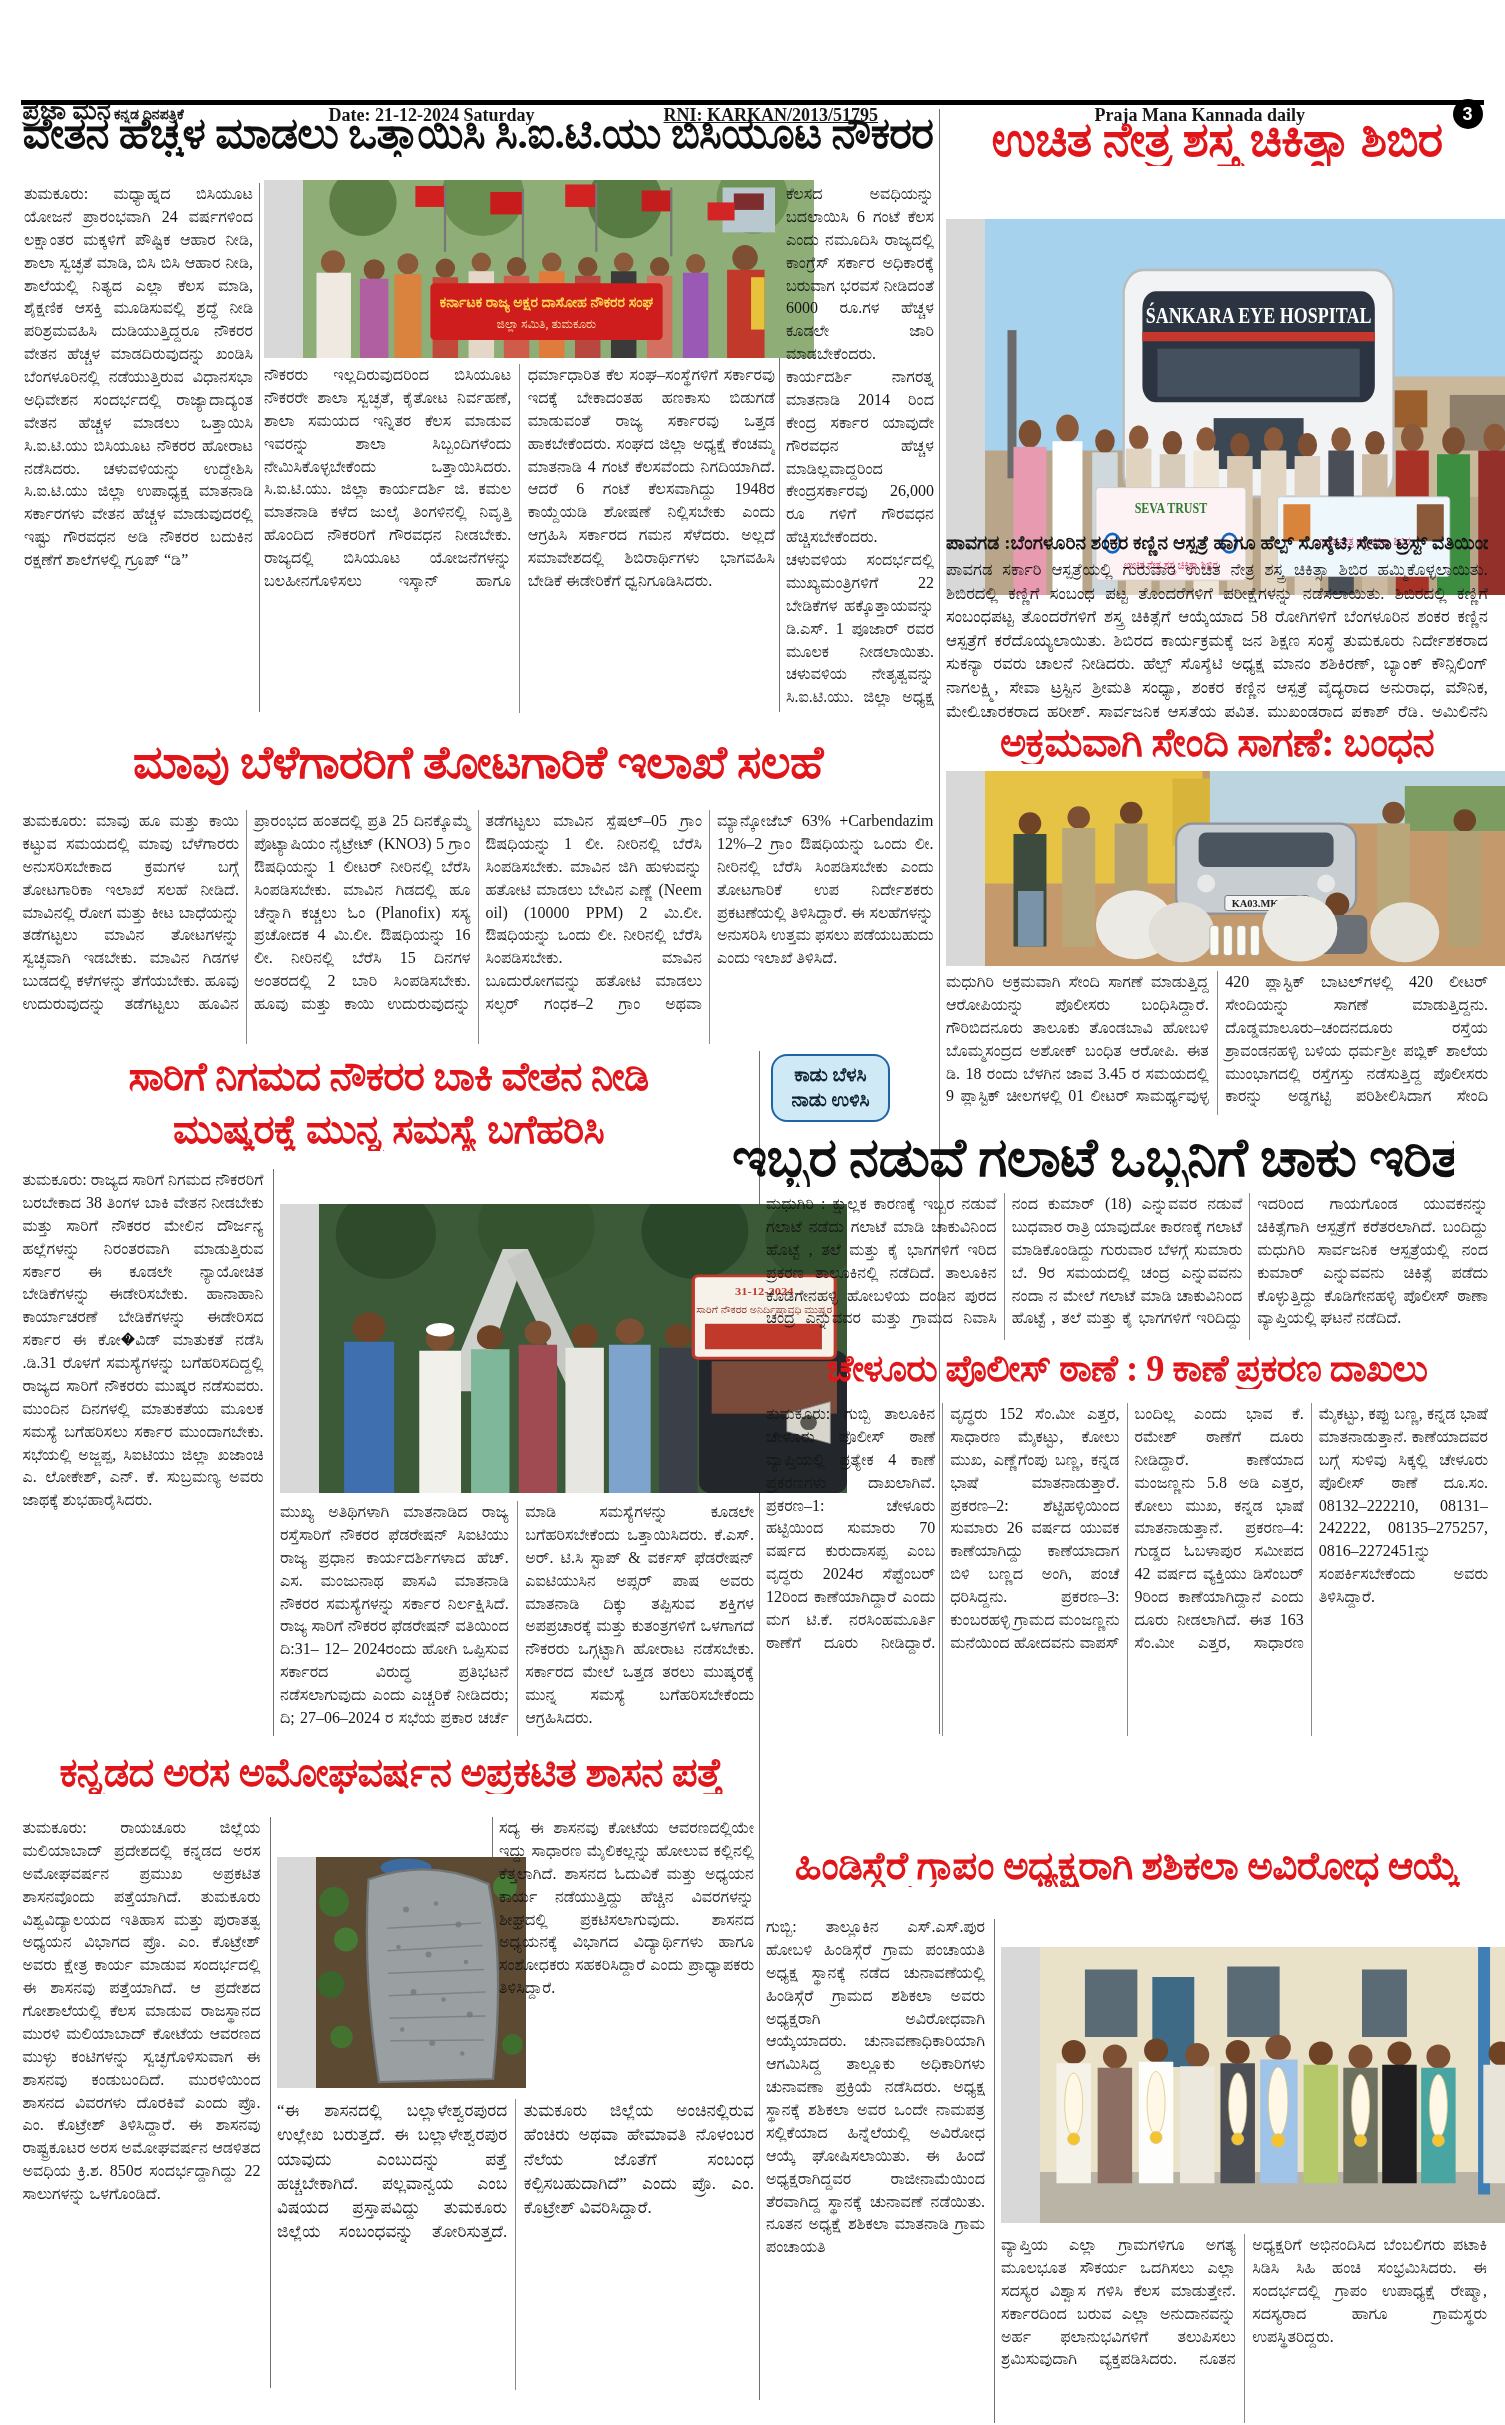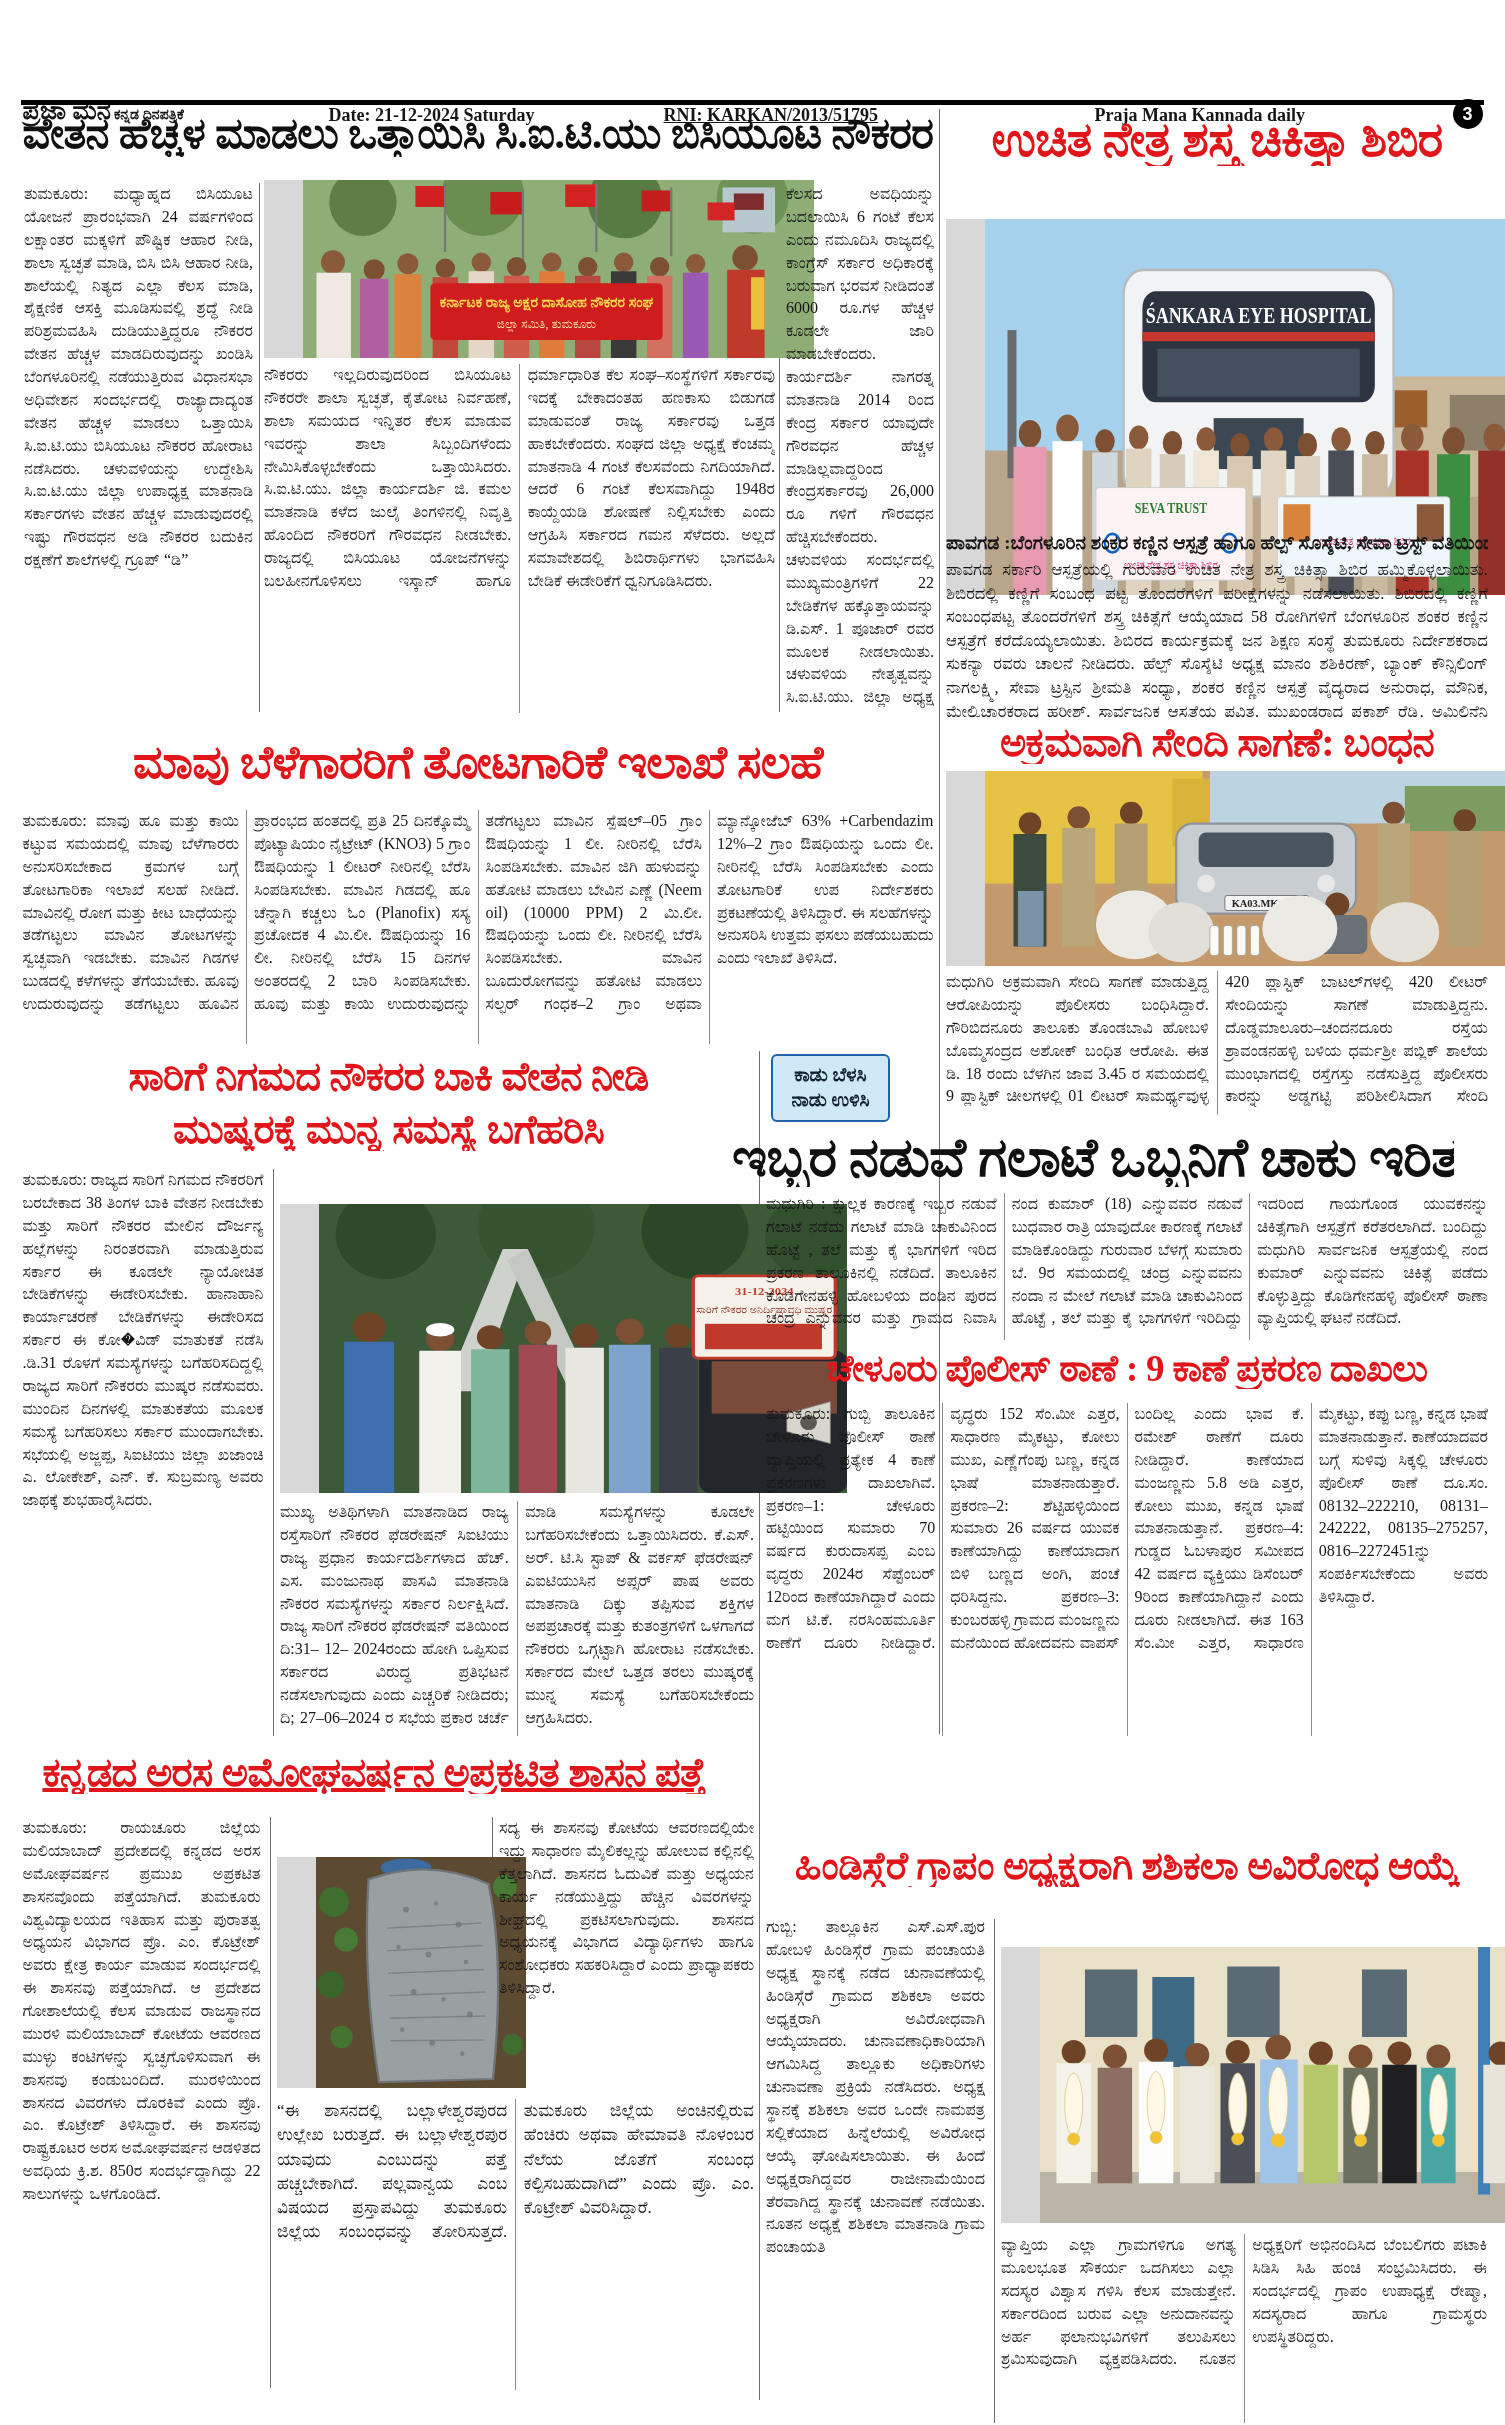--- a/index.html
+++ b/index.html
@@ -16,21 +16,21 @@
   .cols4{column-count:4;column-gap:15px;column-rule:0.7px solid #8a8a8a;}
   .hl{font-weight:bold;text-align:center;line-height:1.08;letter-spacing:-0.7px;overflow:hidden;}
   .hl-red{color:#e2161a;}
   .hl-black{color:#101010;}
   .nowrap{white-space:nowrap;}
   .masthead-rule{background:#000;}
   .vrule{background:#6f6f6f;width:0.7px;}
   .photo{overflow:hidden;background:#d8d8d8;padding-left:39px;}
   .photo svg{display:block;width:100%;height:100%;}
   .slogan-box{
-    background:#cfe9f7;border:2.2px solid #1f64a8;border-radius:6px;
+    background:#cfe9f7;border:2.2px solid #1f64a8;border-radius:16px;
     display:flex;flex-direction:column;align-items:center;justify-content:center;
     font-weight:bold;font-size:19px;line-height:1.3;color:#123;
   }
   .page-circle{
     width:30px;height:30px;border-radius:50%;background:#000;color:#fff;
     display:flex;align-items:center;justify-content:center;
     font-family:"Liberation Sans", sans-serif;font-size:18px;font-weight:bold;
   }
   .mast-logo{font-weight:bold;font-size:25.5px;line-height:1;}
   .mast-logo-sub{font-weight:bold;font-size:14.2px;}
@@ -290,21 +290,21 @@
 </div>
 
 <div class="abs bodytext just cols2" style="left:280px;top:1501px;width:474px;height:235px;">ಮುಖ್ಯ ಅತಿಥಿಗಳಾಗಿ ಮಾತನಾಡಿದ ರಾಜ್ಯ ರಸ್ತೆಸಾರಿಗೆ ನೌಕರರ ಫೆಡರೇಷನ್ ಸಿಐಟಿಯು ರಾಜ್ಯ ಪ್ರಧಾನ ಕಾರ್ಯದರ್ಶಿಗಳಾದ ಹೆಚ್. ಎಸ. ಮಂಜುನಾಥ ಪಾಸವಿ ಮಾತನಾಡಿ ನೌಕರರ ಸಮಸ್ಯೆಗಳನ್ನು ಸರ್ಕಾರ ನಿರ್ಲಕ್ಷಿಸಿದೆ. ರಾಜ್ಯ ಸಾರಿಗೆ ನೌಕರರ ಫೆಡರೇಷನ್ ವತಿಯಿಂದ ದಿ:31– 12– 2024ರಂದು ಹೋಗಿ ಒಪ್ಪಿಸುವ ಸರ್ಕಾರದ ವಿರುದ್ಧ ಪ್ರತಿಭಟನೆ ನಡೆಸಲಾಗುವುದು ಎಂದು ಎಚ್ಚರಿಕೆ ನೀಡಿದರು; ದಿ; 27–06–2024 ರ ಸಭೆಯ ಪ್ರಕಾರ ಚರ್ಚೆ ಮಾಡಿ ಸಮಸ್ಯೆಗಳನ್ನು ಕೂಡಲೇ ಬಗೆಹರಿಸಬೇಕೆಂದು ಒತ್ತಾಯಿಸಿದರು. ಕೆ.ಎಸ್. ಅರ್. ಟಿ.ಸಿ ಸ್ಟಾಪ್ &amp; ವರ್ಕಸ್ ಫೆಡರೇಷನ್ ಎಐಟಿಯುಸಿನ ಅಪ್ಸರ್ ಪಾಷ ಅವರು ಮಾತನಾಡಿ ದಿಕ್ಕು ತಪ್ಪಿಸುವ ಶಕ್ತಿಗಳ ಅಪಪ್ರಚಾರಕ್ಕೆ ಮತ್ತು ಕುತಂತ್ರಗಳಿಗೆ ಒಳಗಾಗದೆ ನೌಕರರು ಒಗ್ಗಟ್ಟಾಗಿ ಹೋರಾಟ ನಡೆಸಬೇಕು. ಸರ್ಕಾರದ ಮೇಲೆ ಒತ್ತಡ ತರಲು ಮುಷ್ಕರಕ್ಕೆ ಮುನ್ನ ಸಮಸ್ಯೆ ಬಗೆಹರಿಸಬೇಕೆಂದು ಆಗ್ರಹಿಸಿದರು.</div>
 
 <div class="abs hl hl-black nowrap" style="left:732px;top:1129px;width:722px;font-size:54px;">ಇಬ್ಬರ ನಡುವೆ ಗಲಾಟೆ ಒಬ್ಬನಿಗೆ ಚಾಕು ಇರಿತ</div>
 <div class="abs bodytext just cols3" style="left:766px;top:1193px;width:722px;height:147px;">ಮಧುಗಿರಿ : ಕ್ಷುಲ್ಲಕ ಕಾರಣಕ್ಕೆ ಇಬ್ಬರ ನಡುವೆ ಗಲಾಟೆ ನಡೆದು ಗಲಾಟೆ ಮಾಡಿ ಚಾಕುವಿನಿಂದ ಹೊಟ್ಟೆ , ತಲೆ ಮತ್ತು ಕೈ ಭಾಗಗಳಿಗೆ ಇರಿದ ಪ್ರಕರಣ ತಾಲೂಕಿನಲ್ಲಿ ನಡೆದಿದೆ. ತಾಲೂಕಿನ ಕೊಡಿಗೇನಹಳ್ಳಿ ಹೋಬಳಿಯ ದಂಡಿನ ಪುರದ ಚಂದ್ರ ಎನ್ನುವವರ ಮತ್ತು ಗ್ರಾಮದ ನಿವಾಸಿ ನಂದ ಕುಮಾರ್ (18) ಎನ್ನುವವರ ನಡುವೆ ಬುಧವಾರ ರಾತ್ರಿ ಯಾವುದೋ ಕಾರಣಕ್ಕೆ ಗಲಾಟೆ ಮಾಡಿಕೊಂಡಿದ್ದು ಗುರುವಾರ ಬೆಳಗ್ಗೆ ಸುಮಾರು ಬೆ. 9ರ ಸಮಯದಲ್ಲಿ ಚಂದ್ರ ಎನ್ನುವವನು ನಂದಾ ನ ಮೇಲೆ ಗಲಾಟೆ ಮಾಡಿ ಚಾಕುವಿನಿಂದ ಹೊಟ್ಟೆ , ತಲೆ ಮತ್ತು ಕೈ ಭಾಗಗಳಿಗೆ ಇರಿದಿದ್ದು ಇದರಿಂದ ಗಾಯಗೊಂಡ ಯುವಕನನ್ನು ಚಿಕಿತ್ಸೆಗಾಗಿ ಆಸ್ಪತ್ರೆಗೆ ಕರೆತರಲಾಗಿದೆ. ಬಂದಿದ್ದು ಮಧುಗಿರಿ ಸಾರ್ವಜನಿಕ ಆಸ್ಪತ್ರೆಯಲ್ಲಿ ನಂದ ಕುಮಾರ್ ಎನ್ನುವವನು ಚಿಕಿತ್ಸೆ ಪಡೆದು ಕೊಳ್ಳುತ್ತಿದ್ದು ಕೊಡಿಗೇನಹಳ್ಳಿ ಪೊಲೀಸ್ ಠಾಣಾ ವ್ಯಾಪ್ತಿಯಲ್ಲಿ ಘಟನೆ ನಡೆದಿದೆ.</div>
 
 <div class="abs hl hl-red nowrap" style="left:766px;top:1349px;width:722px;font-size:37px;">ಚೇಳೂರು ಪೊಲೀಸ್ ಠಾಣೆ : 9 ಕಾಣೆ ಪ್ರಕರಣ ದಾಖಲು</div>
 <div class="abs bodytext just cols4" style="left:766px;top:1403px;width:722px;height:333px;">ತುಮಕೂರು: ಗುಬ್ಬಿ ತಾಲೂಕಿನ ಚೇಳೂರು ಪೊಲೀಸ್ ಠಾಣೆ ವ್ಯಾಪ್ತಿಯಲ್ಲಿ ಪ್ರತ್ಯೇಕ 4 ಕಾಣೆ ಪ್ರಕರಣಗಳು ದಾಖಲಾಗಿವೆ. ಪ್ರಕರಣ–1: ಚೇಳೂರು ಹಟ್ಟಿಯಿಂದ ಸುಮಾರು 70 ವರ್ಷದ ಕುರುದಾಸಪ್ಪ ಎಂಬ ವೃದ್ಧರು 2024ರ ಸೆಪ್ಟೆಂಬರ್ 12ರಿಂದ ಕಾಣೆಯಾಗಿದ್ದಾರೆ ಎಂದು ಮಗ ಟಿ.ಕೆ. ನರಸಿಂಹಮೂರ್ತಿ ಠಾಣೆಗೆ ದೂರು ನೀಡಿದ್ದಾರೆ. ವೃದ್ಧರು 152 ಸೆಂ.ಮೀ ಎತ್ತರ, ಸಾಧಾರಣ ಮೈಕಟ್ಟು, ಕೋಲು ಮುಖ, ಎಣ್ಣೆಗೆಂಪು ಬಣ್ಣ, ಕನ್ನಡ ಭಾಷೆ ಮಾತನಾಡುತ್ತಾರೆ. ಪ್ರಕರಣ–2: ಶೆಟ್ಟಿಹಳ್ಳಿಯಿಂದ ಸುಮಾರು 26 ವರ್ಷದ ಯುವಕ ಕಾಣೆಯಾಗಿದ್ದು ಕಾಣೆಯಾದಾಗ ಬಿಳಿ ಬಣ್ಣದ ಅಂಗಿ, ಪಂಚೆ ಧರಿಸಿದ್ದನು. ಪ್ರಕರಣ–3: ಕುಂಬರಹಳ್ಳಿ ಗ್ರಾಮದ ಮಂಜಣ್ಣನು ಮನೆಯಿಂದ ಹೋದವನು ವಾಪಸ್ ಬಂದಿಲ್ಲ ಎಂದು ಭಾವ ಕೆ. ರಮೇಶ್ ಠಾಣೆಗೆ ದೂರು ನೀಡಿದ್ದಾರೆ. ಕಾಣೆಯಾದ ಮಂಜಣ್ಣನು 5.8 ಅಡಿ ಎತ್ತರ, ಕೋಲು ಮುಖ, ಕನ್ನಡ ಭಾಷೆ ಮಾತನಾಡುತ್ತಾನೆ. ಪ್ರಕರಣ–4: ಗುಡ್ಡದ ಓಬಳಾಪುರ ಸಮೀಪದ 42 ವರ್ಷದ ವ್ಯಕ್ತಿಯು ಡಿಸೆಂಬರ್ 9ರಿಂದ ಕಾಣೆಯಾಗಿದ್ದಾನೆ ಎಂದು ದೂರು ನೀಡಲಾಗಿದೆ. ಈತ 163 ಸೆಂ.ಮೀ ಎತ್ತರ, ಸಾಧಾರಣ ಮೈಕಟ್ಟು, ಕಪ್ಪು ಬಣ್ಣ, ಕನ್ನಡ ಭಾಷೆ ಮಾತನಾಡುತ್ತಾನೆ. ಕಾಣೆಯಾದವರ ಬಗ್ಗೆ ಸುಳಿವು ಸಿಕ್ಕಲ್ಲಿ ಚೇಳೂರು ಪೊಲೀಸ್ ಠಾಣೆ ದೂ.ಸಂ. 08132–222210, 08131–242222, 08135–275257, 0816–2272451ನ್ನು ಸಂಪರ್ಕಿಸಬೇಕೆಂದು ಅವರು ತಿಳಿಸಿದ್ದಾರೆ.</div>
 
-<div class="abs hl hl-red nowrap" style="left:8px;top:1751px;width:732px;font-size:40px;text-decoration:underline;">ಕನ್ನಡದ ಅರಸ ಅಮೋಘವರ್ಷನ ಅಪ್ರಕಟಿತ ಶಾಸನ ಪತ್ತೆ</div>
+<div class="abs hl hl-red nowrap" style="left:25px;top:1751px;width:732px;font-size:40px;">ಕನ್ನಡದ ಅರಸ ಅಮೋಘವರ್ಷನ ಅಪ್ರಕಟಿತ ಶಾಸನ ಪತ್ತೆ</div>
 
 <div class="abs bodytext just" style="left:22.5px;top:1817px;width:238px;height:573px;">ತುಮಕೂರು: ರಾಯಚೂರು ಜಿಲ್ಲೆಯ ಮಲಿಯಾಬಾದ್ ಪ್ರದೇಶದಲ್ಲಿ ಕನ್ನಡದ ಅರಸ ಅಮೋಘವರ್ಷನ ಪ್ರಮುಖ ಅಪ್ರಕಟಿತ ಶಾಸನವೊಂದು ಪತ್ತೆಯಾಗಿದೆ. ತುಮಕೂರು ವಿಶ್ವವಿದ್ಯಾಲಯದ ಇತಿಹಾಸ ಮತ್ತು ಪುರಾತತ್ವ ಅಧ್ಯಯನ ವಿಭಾಗದ ಪ್ರೊ. ಎಂ. ಕೊಟ್ರೇಶ್ ಅವರು ಕ್ಷೇತ್ರ ಕಾರ್ಯ ಮಾಡುವ ಸಂದರ್ಭದಲ್ಲಿ ಈ ಶಾಸನವು ಪತ್ತೆಯಾಗಿದೆ. ಆ ಪ್ರದೇಶದ ಗೋಶಾಲೆಯಲ್ಲಿ ಕೆಲಸ ಮಾಡುವ ರಾಜಸ್ಥಾನದ ಮುರಳಿ ಮಲಿಯಾಬಾದ್ ಕೋಟೆಯ ಆವರಣದ ಮುಳ್ಳು ಕಂಟಿಗಳನ್ನು ಸ್ವಚ್ಛಗೊಳಿಸುವಾಗ ಈ ಶಾಸನವು ಕಂಡುಬಂದಿದೆ. ಮುರಳಿಯಿಂದ ಶಾಸನದ ವಿವರಗಳು ದೊರಕಿವೆ ಎಂದು ಪ್ರೊ. ಎಂ. ಕೊಟ್ರೇಶ್ ತಿಳಿಸಿದ್ದಾರೆ. ಈ ಶಾಸನವು ರಾಷ್ಟ್ರಕೂಟರ ಅರಸ ಅಮೋಘವರ್ಷನ ಆಡಳಿತದ ಅವಧಿಯ ಕ್ರಿ.ಶ. 850ರ ಸಂದರ್ಭದ್ದಾಗಿದ್ದು 22 ಸಾಲುಗಳನ್ನು ಒಳಗೊಂಡಿದೆ.</div>
 
 <div class="abs photo" style="left:277px;top:1857px;width:210px;height:231px;">
   <svg viewBox="0 0 280 308" preserveAspectRatio="none">
     <rect x="0" y="0" width="280" height="308" fill="#5d4a33"></rect>
     <circle cx="24" cy="60" r="20" fill="#3f6e2e"></circle>
       <circle cx="40" cy="110" r="16" fill="#477a34"></circle>
     <circle cx="20" cy="170" r="18" fill="#3a662b"></circle>
       <circle cx="34" cy="240" r="15" fill="#44732f"></circle>

